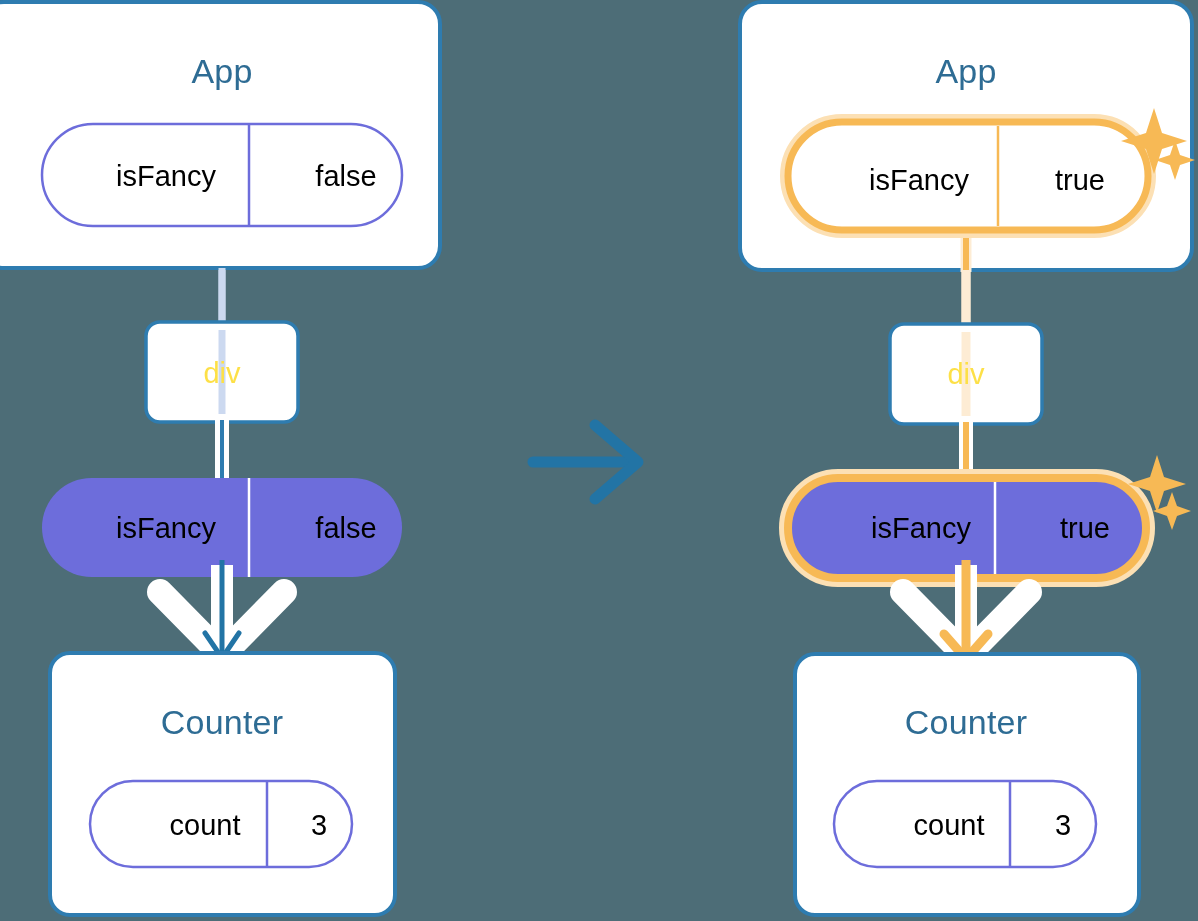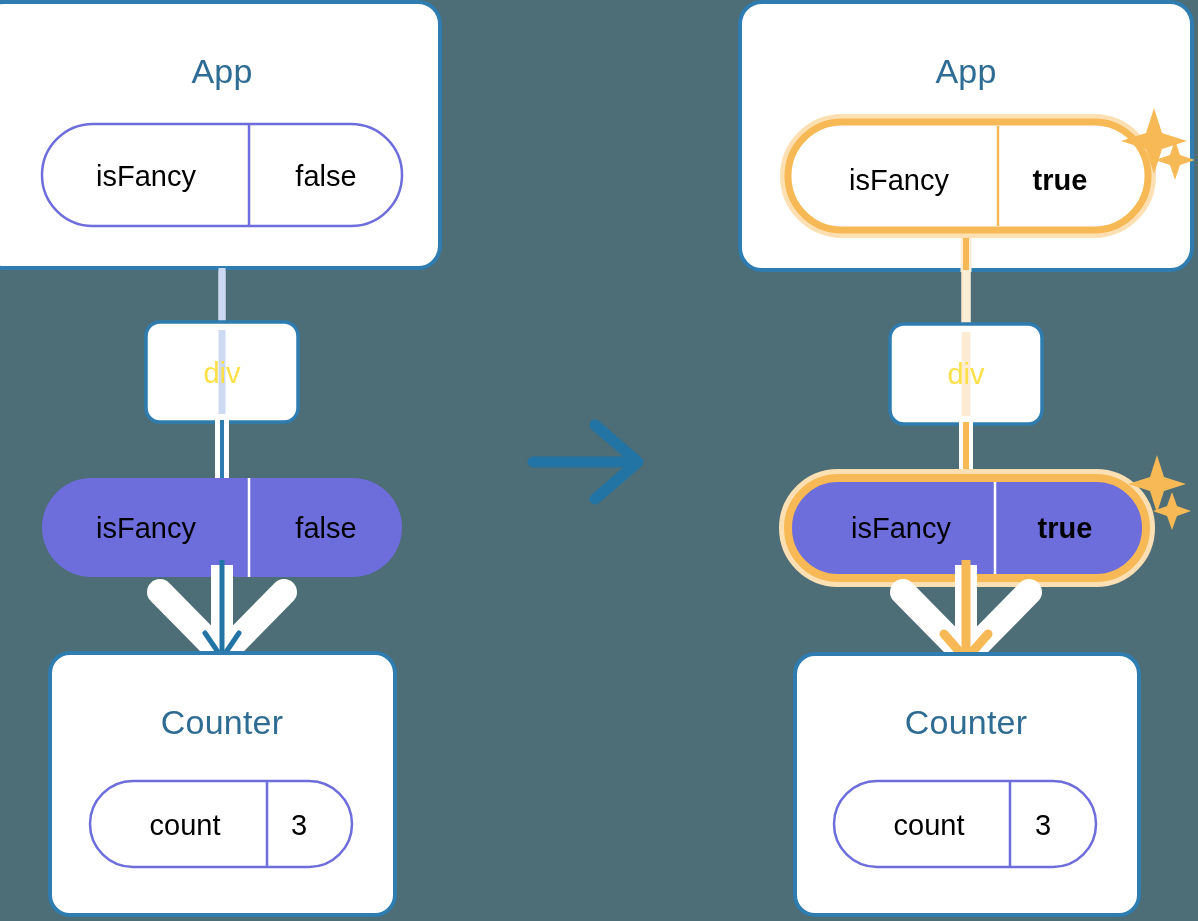--- a/index.html
+++ b/index.html
@@ -38,22 +38,23 @@
   .tag-title {
     color: #fde047;
     font-size: 29px;
     transform: translateX(-50%);
     text-align: center;
   }
   .pill-key, .pill-val {
     font-size: 29px;
     transform: translate(-50%, -50%);
     text-align: center;
-  }
-  .bold { font-weight: bold; }
+    margin-left: 20px;
+  }
+  .bold { font-weight: normal; }
 </style>
 </head>
 <body>
 
 <div id="stage">
 
   <svg width="1198" height="921" viewBox="0 0 1198 921">
 
     <g>
       <line x1="222" y1="215" x2="222" y2="330" stroke="#ccd9f0" stroke-width="7"></line>

